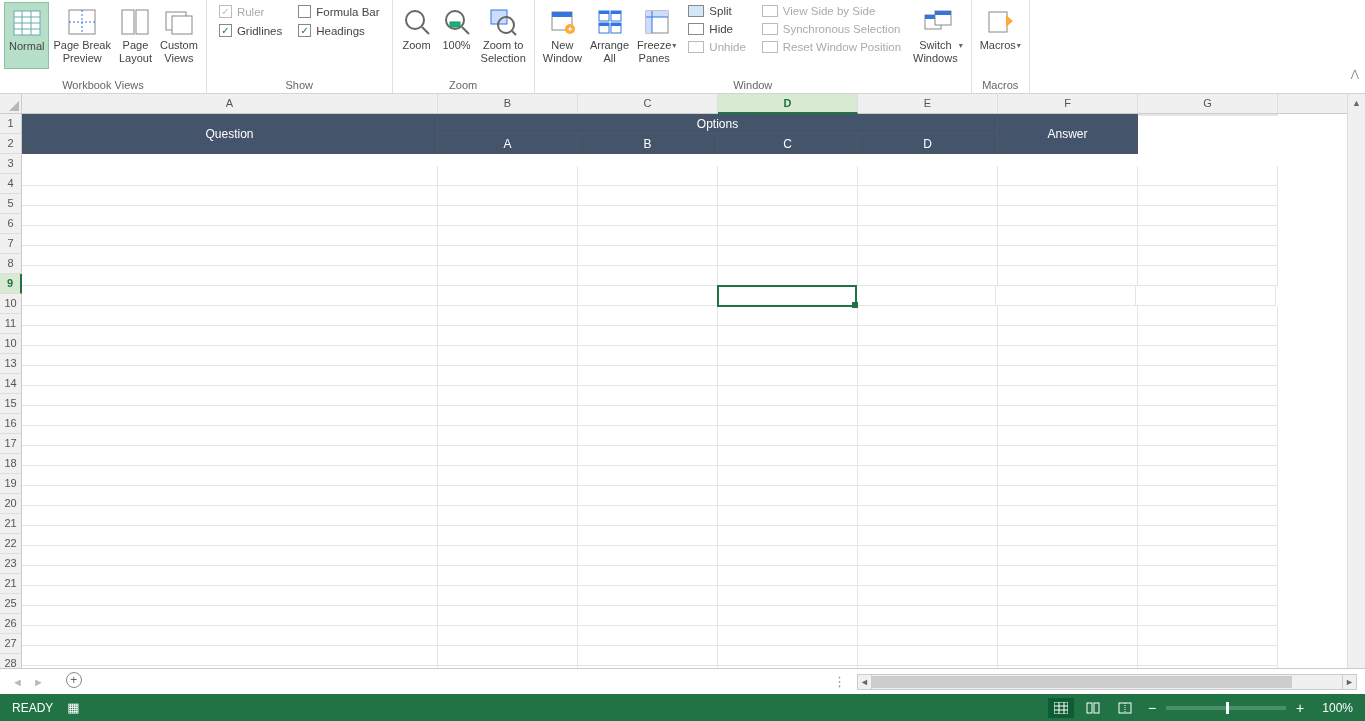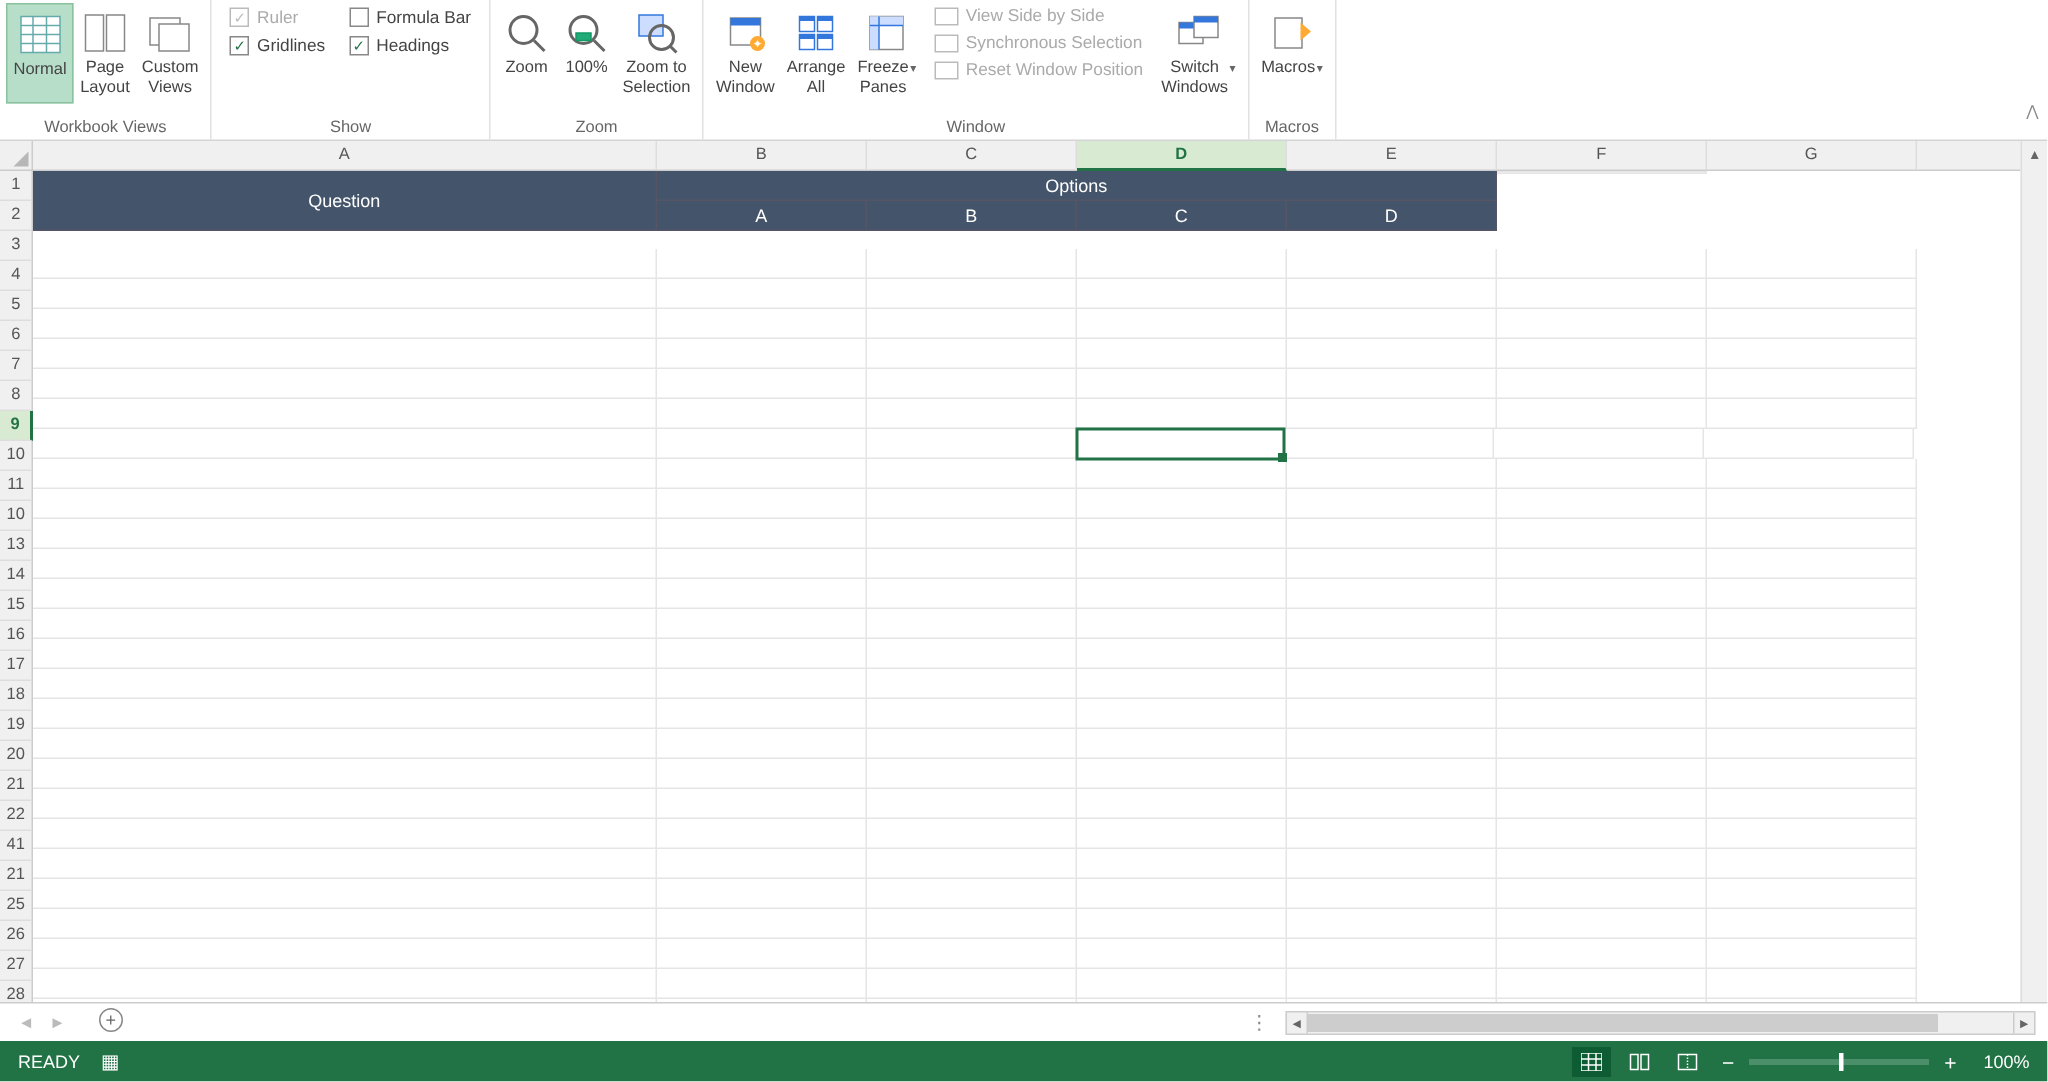--- a/index.html
+++ b/index.html
@@ -95,20 +95,31 @@
               <line x1="1" y1="19" x2="27" y2="19" stroke="#6aa"></line>
               <line x1="9" y1="1" x2="9" y2="25" stroke="#6aa"></line>
               <line x1="18" y1="1" x2="18" y2="25" stroke="#6aa"></line>
             </svg>
         </span>
         <span class="lbl">Normal</span>
       </div>
       <div class="big-btn">
         <span class="icon-wrap">
           <svg width="28" height="26">
+              <rect x="1" y="1" width="26" height="24" fill="#fff" stroke="#888"></rect>
+              <line x1="14" y1="1" x2="14" y2="25" stroke="#37d" stroke-dasharray="2 2"></line>
+              <line x1="1" y1="13" x2="27" y2="13" stroke="#37d" stroke-dasharray="2 2"></line>
+            </svg>
+        </span>
+        <span class="lbl" style="white-space:pre">Page Break
+Preview</span>
+      </div>
+      <div class="big-btn">
+        <span class="icon-wrap">
+          <svg width="28" height="26">
               <rect x="1" y="1" width="12" height="24" fill="#fff" stroke="#888"></rect>
               <rect x="15" y="1" width="12" height="24" fill="#fff" stroke="#888"></rect>
             </svg>
         </span>
         <span class="lbl" style="white-space:pre">Page
 Layout</span>
       </div>
       <div class="big-btn">
         <span class="icon-wrap">
           <svg width="28" height="26">
@@ -220,20 +231,34 @@
           <svg width="26" height="26">
               <rect x="2" y="2" width="22" height="22" fill="#fff" stroke="#888"></rect>
               <rect x="2" y="2" width="22" height="6" fill="#cdf"></rect>
               <rect x="2" y="2" width="6" height="22" fill="#cdf"></rect>
               <line x1="8" y1="2" x2="8" y2="24" stroke="#37d"></line>
               <line x1="2" y1="8" x2="24" y2="8" stroke="#37d"></line>
             </svg>
         </span>
         <span class="lbl" style="white-space:pre"><span>Freeze
 Panes</span><span class="dropdown-arrow">▾</span></span>
+      </div>
+      <div class="small-col">
+        <div class="small-item">
+            <span class="mini-icon fill"></span>
+            <span>Split</span>
+          </div>
+        <div class="small-item">
+            <span class="mini-icon"></span>
+            <span>Hide</span>
+          </div>
+        <div class="small-item disabled">
+            <span class="mini-icon disabled"></span>
+            <span>Unhide</span>
+          </div>
       </div>
       <div class="small-col">
         <div class="small-item disabled">
             <span class="mini-icon disabled"></span>
             <span>View Side by Side</span>
           </div>
         <div class="small-item disabled">
             <span class="mini-icon disabled"></span>
             <span>Synchronous Selection</span>
           </div>
@@ -309,41 +334,44 @@
       <div class="row-h">13</div>
       <div class="row-h">14</div>
       <div class="row-h">15</div>
       <div class="row-h">16</div>
       <div class="row-h">17</div>
       <div class="row-h">18</div>
       <div class="row-h">19</div>
       <div class="row-h">20</div>
       <div class="row-h">21</div>
       <div class="row-h">22</div>
-      <div class="row-h">41</div>
+      <div class="row-h">23</div>
       <div class="row-h">21</div>
       <div class="row-h">25</div>
       <div class="row-h">26</div>
       <div class="row-h">27</div>
       <div class="row-h">28</div>
     </div>
   <div class="grid" id="grid">
       <div style="display: flex; height: 52px;">
         <div style="width: 416px;">
           <div class="cell header-cell" style="width: 100%; height: 40px;">Question</div>
         </div>
         <div style="width: 560px; display: flex; flex-direction: column;">
           <div class="cell header-cell" style="width: 100%; height: 20px;">Options</div>
           <div style="display: flex; height: 20px;">
             <div class="cell header-cell" style="width: 140px;">A</div>
             <div class="cell header-cell" style="width: 140px;">B</div>
             <div class="cell header-cell" style="width: 140px;">C</div>
             <div class="cell header-cell" style="width: 140px;">D</div>
           </div>
         </div>
+        <div style="width: 140px;">
+          <div class="cell header-cell" style="width: 100%; height: 40px;">Answer</div>
+        </div>
         <div style="width: 140px; display: flex; flex-direction: column;">
           <div class="cell " style="width: 140px;"></div>
           <div class="cell " style="width: 140px;"></div>
         </div>
       </div>
       <div class="row">
         <div class="cell " style="width: 416px;"></div>
         <div class="cell " style="width: 140px;"></div>
         <div class="cell " style="width: 140px;"></div>
         <div class="cell " style="width: 140px;"></div>

